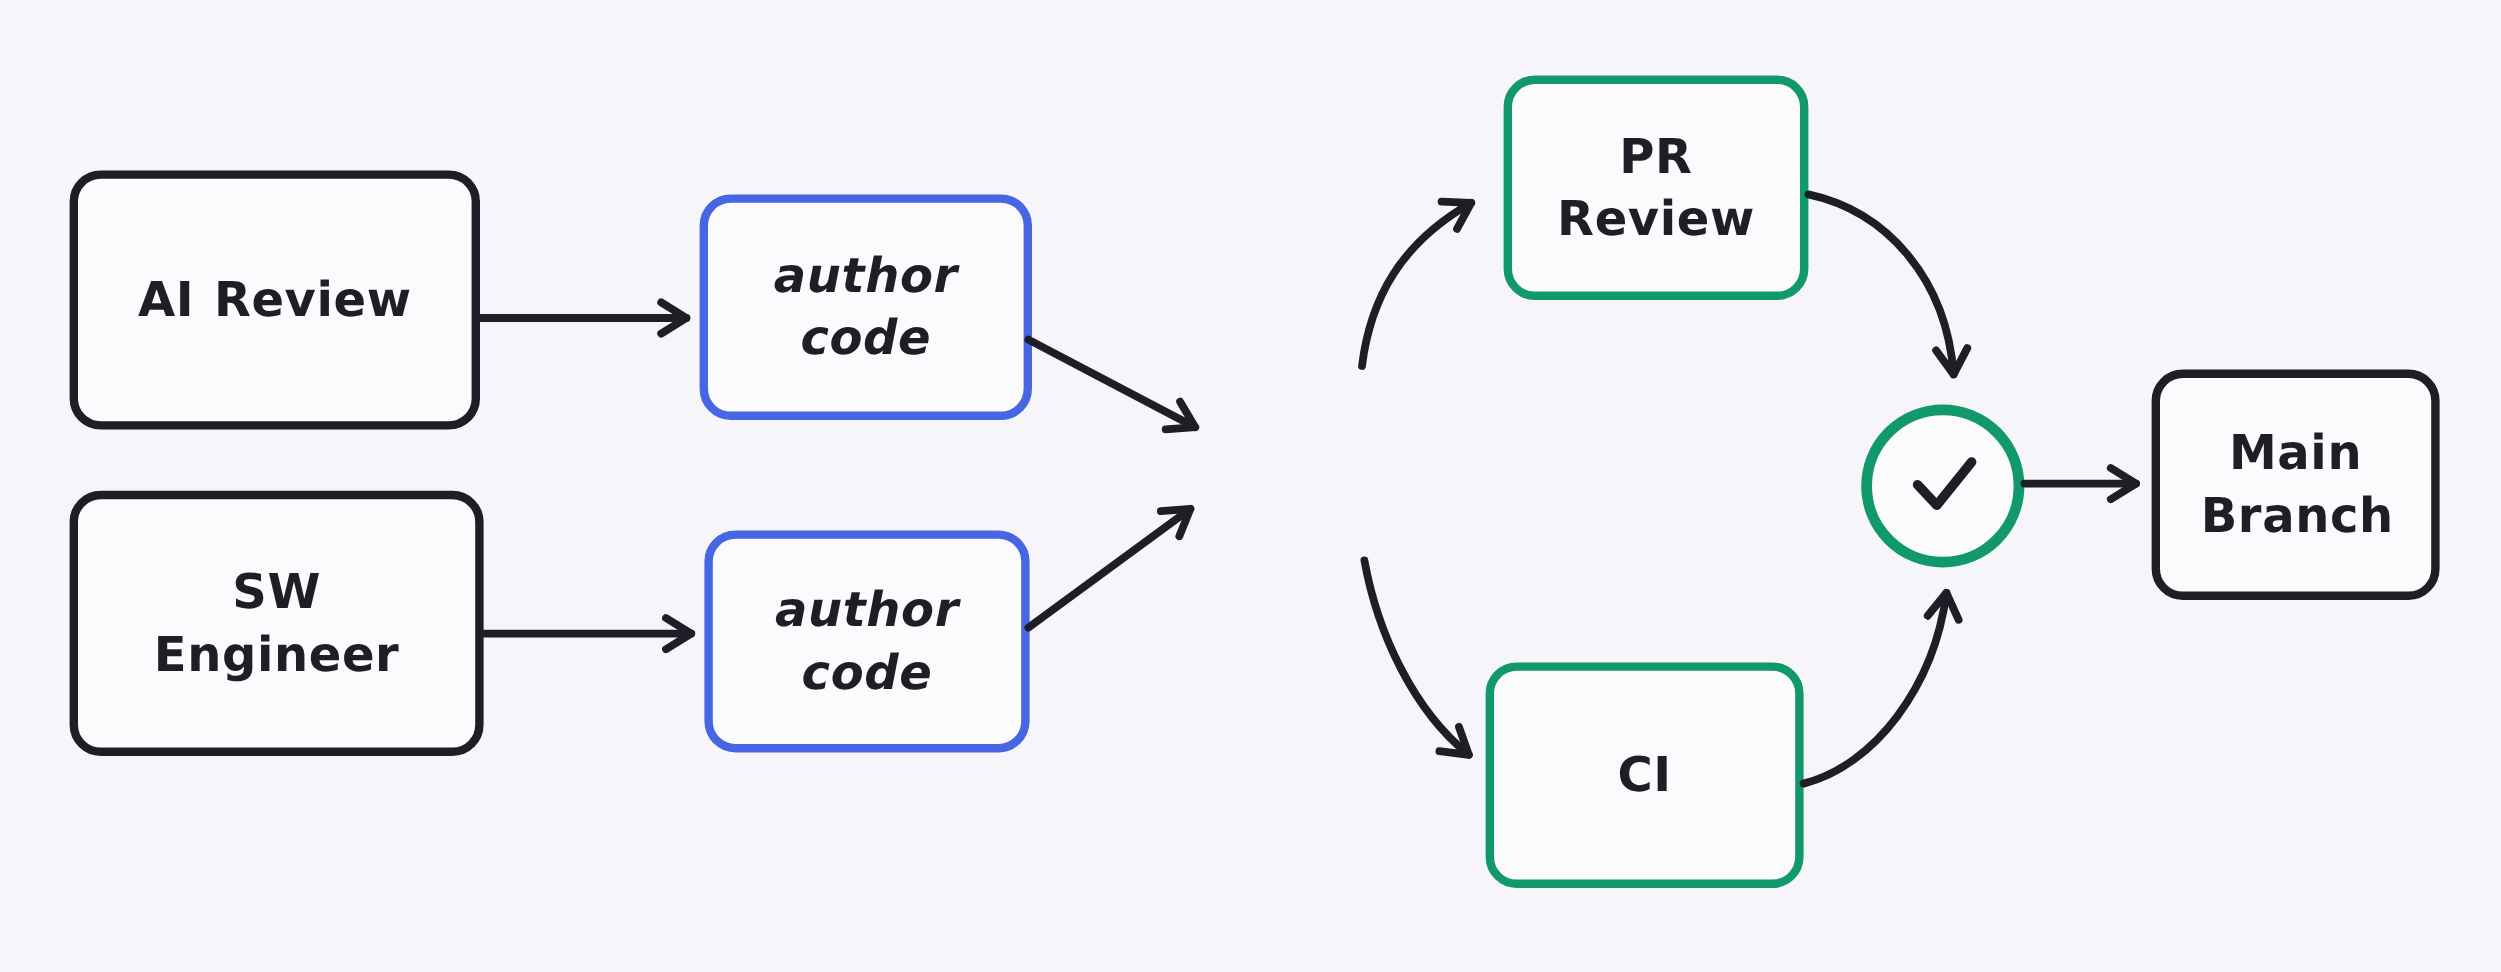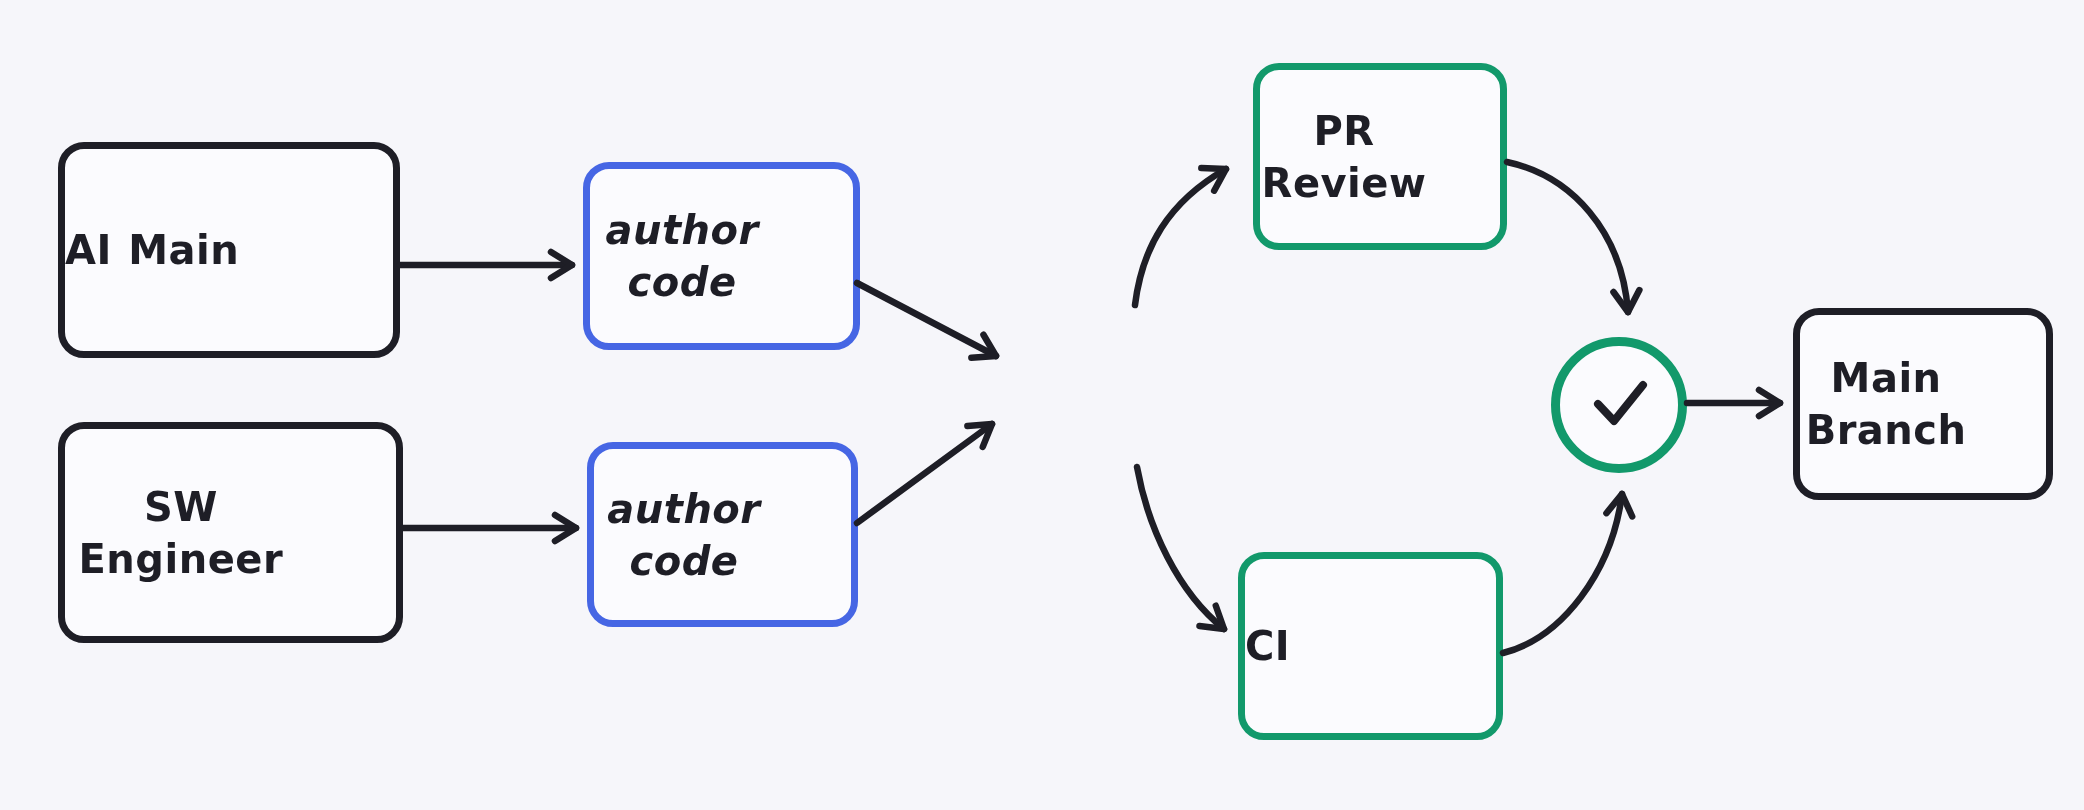--- a/index.html
+++ b/index.html
@@ -21,20 +21,21 @@
     width: 2084px; height: 810px;
     background: var(--bg);
   }
   .node {
     position: absolute;
     border: 7px solid var(--dark);
     border-radius: 26px;
     background: var(--fill);
     display: flex;
     align-items: center;
+    justify-content: center;
   }
   .node.blue  { border-color: var(--blue); font-style: italic; }
   .node.green { border-color: var(--green); }
   .node .label {
     max-width: 70%;
     text-align: center;
     font-size: 40px;
     font-weight: bold;
     line-height: 1.3;
     letter-spacing: 0.5px;
@@ -77,24 +78,24 @@
     stroke-linecap: round;
     stroke-linejoin: round;
   }
 </style>
 </head>
 <body>
 
 <div class="canvas">
 
   <div class="node" style="left:58px; top:142px; width:342px; height:216px;">
-    <span class="label">AI Main</span>
+    <span class="label">AI Review</span>
   </div>
 
-  <div class="node" style="left:58px; top:422px; width:345px; height:221px;">
+  <div class="node" style="left:58px; top:409px; width:345px; height:221px;">
     <span class="label">SW Engineer</span>
   </div>
 
   <div class="node blue" style="left:583px; top:162px; width:277px; height:188px;">
     <span class="label">author code</span>
   </div>
 
   <div class="node blue" style="left:587px; top:442px; width:271px; height:185px;">
     <span class="label">author code</span>
   </div>
@@ -103,21 +104,21 @@
   <div class="node green" style="left:1253px; top:63px; width:254px; height:187px;">
     <span class="label">PR Review</span>
   </div>
 
   <div class="node green" style="left:1238px; top:552px; width:265px; height:188px;">
     <span class="label">CI</span>
   </div>
 
   <div class="check-circle"></div>
 
-  <div class="node" style="left:1793px; top:308px; width:260px; height:192px;">
+  <div class="node" style="left:1793px; top:308px; width:240px; height:192px;">
     <span class="label">Main Branch</span>
   </div>
 
   <svg class="connectors" viewBox="0 0 2084 810" xmlns="http://www.w3.org/2000/svg">
     <defs>
       <marker id="arrowhead" viewBox="0 0 40 40" markerWidth="40" markerHeight="40" refX="30" refY="20" orient="auto" markerUnits="userSpaceOnUse">
         <path d="M9,7 L30,20 L9,33"></path>
       </marker>
     </defs>
 

